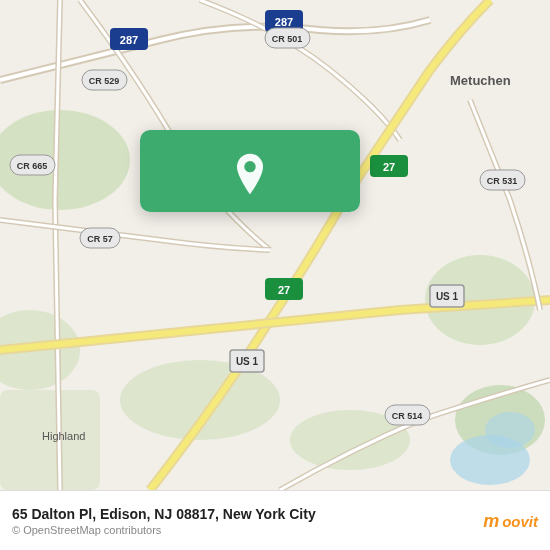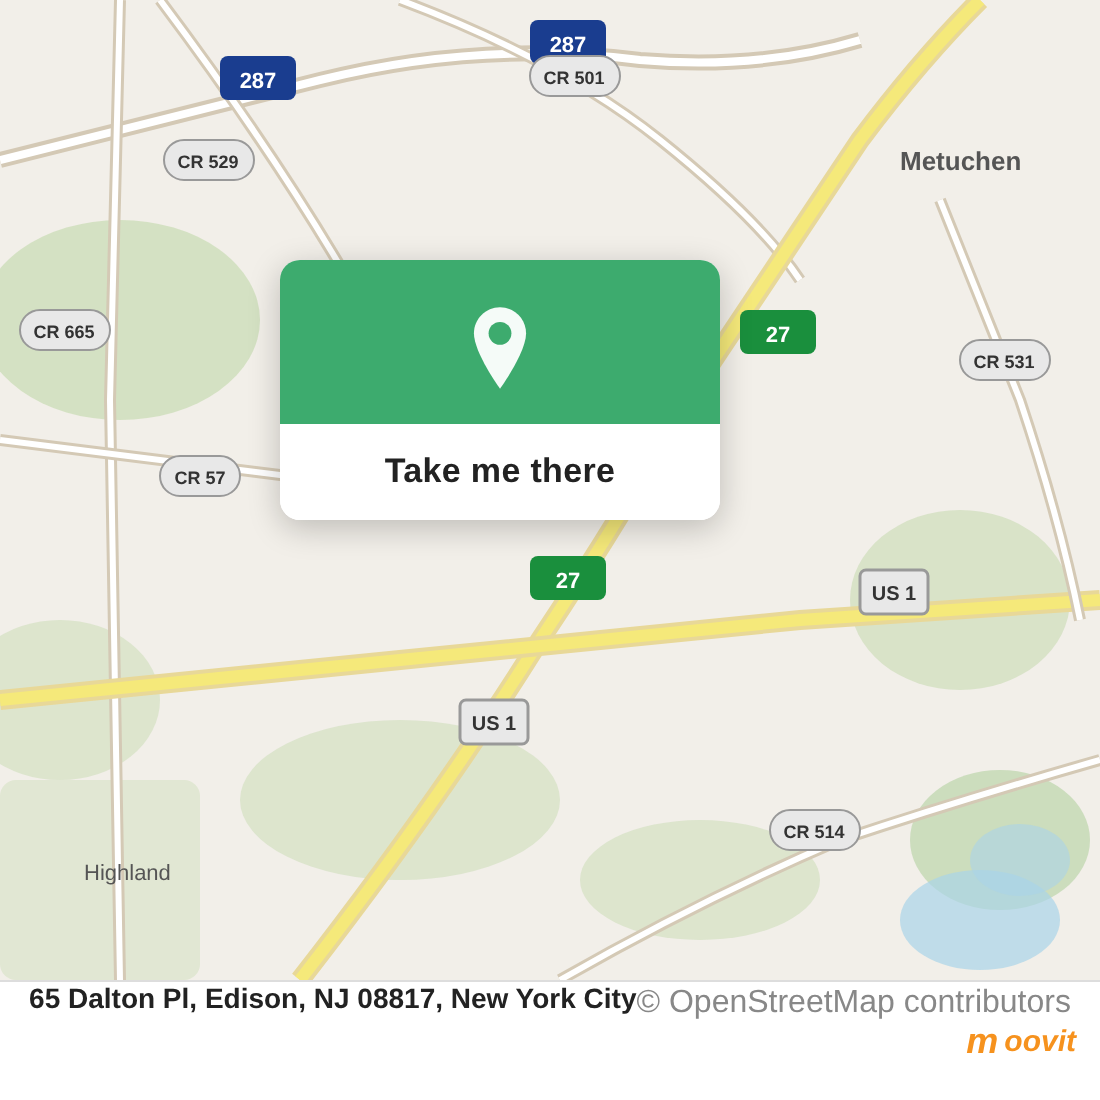--- a/index.html
+++ b/index.html
@@ -76,35 +76,35 @@
       letter-spacing: 0.01em;
     }
 
     
     #bottom-bar {
       width: 550px;
       height: 60px;
       background: #fff;
       border-top: 1px solid #ddd;
       display: flex;
-      flex-direction: row;
+      flex-direction: column;
       justify-content: center;
       padding: 0 12px;
       position: absolute;
       bottom: 0;
     }
 
     #address-line {
       font-size: 14px;
       font-weight: 600;
       color: #222;
     }
 
     #attribution-line {
-      font-size: 16px;
+      font-size: 11px;
       color: #888;
       margin-top: 2px;
     }
 
     #moovit-logo {
       position: absolute;
       right: 12px;
       top: 50%;
       transform: translateY(-50%);
       display: flex;
@@ -219,21 +219,20 @@
   </div>
 
   <div id="popup-card">
     <div id="popup-green-area">
 
       <svg class="location-pin" viewBox="0 0 44 54" xmlns="http://www.w3.org/2000/svg">
         <path d="M22 2C13.2 2 6 9.2 6 18c0 12 16 34 16 34S38 30 38 18C38 9.2 30.8 2 22 2z" fill="#fff" opacity="0.95"></path>
         <circle cx="22" cy="18" r="7" fill="#3dab6e"></circle>
       </svg>
     </div>
-    <button id="take-me-there-btn">Take me there</button>
   </div>
 
   <div id="bottom-bar">
     <span id="address-line">65 Dalton Pl, Edison, NJ 08817, New York City</span>
     <span id="attribution-line">© OpenStreetMap contributors</span>
     <div id="moovit-logo">
       <span class="moovit-m">m</span>
       <span class="moovit-text">oovit</span>
     </div>
   </div>

